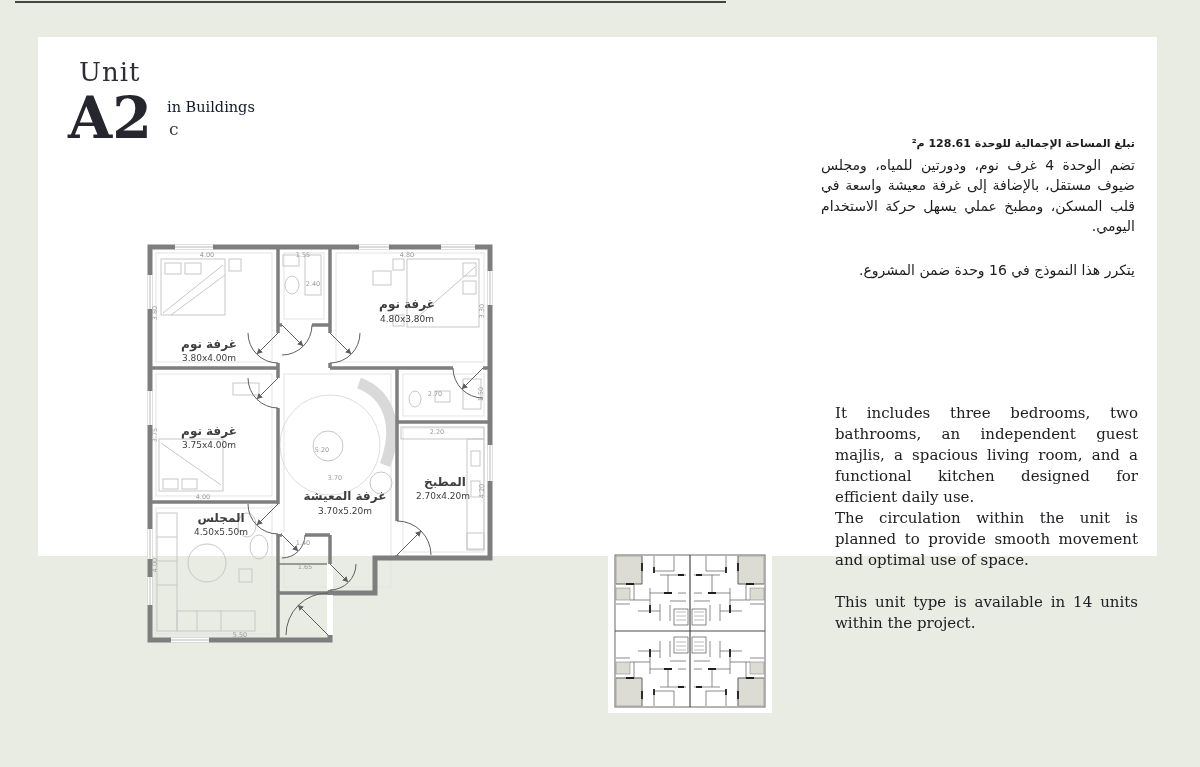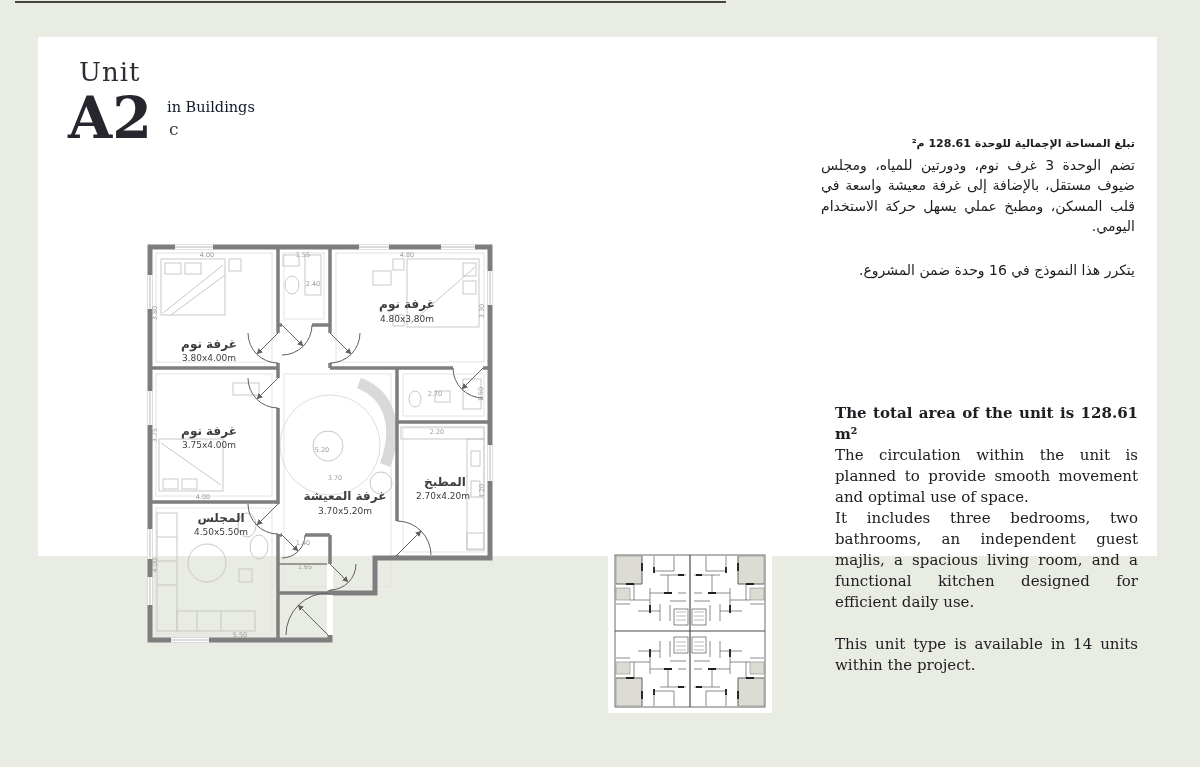--- a/index.html
+++ b/index.html
@@ -39,28 +39,27 @@
 
   <div class="paper">
 
     <div class="unit-label">Unit</div>
     <div class="unit-code">A2</div>
     <div class="in-buildings">in Buildings</div>
     <div class="building-letter">c</div>
 
     <div class="ar">
       <p class="head">تبلغ المساحة الإجمالية للوحدة 128.61 م²</p>
-      <p>تضم الوحدة 3 غرف نوم، ودورتين للمياه، ومجلس ضيوف مستقل، بالإضافة إلى غرفة معيشة واسعة في قلب المسكن، ومطبخ عملي يسهل حركة الاستخدام اليومي.</p>
+      <p>تضم الوحدة 4 غرف نوم، ودورتين للمياه، ومجلس ضيوف مستقل، بالإضافة إلى غرفة معيشة واسعة في قلب المسكن، ومطبخ عملي يسهل حركة الاستخدام اليومي.</p>
       <p class="gap">يتكرر هذا النموذج في 16 وحدة ضمن المشروع.</p>
     </div>
 
     <div class="en">
-      <p class="head">The total area of the unit is 128.61 m²</p>
+      <p>It includes three bedrooms, two bathrooms, an independent guest majlis, a spacious living room, and a functional kitchen designed for efficient daily use.</p>
       <p>The circulation within the unit is planned to provide smooth movement and optimal use of space.</p>
-      <p>It includes three bedrooms, two bathrooms, an independent guest majlis, a spacious living room, and a functional kitchen designed for efficient daily use.</p>
       <p class="gap">This unit type is available in 14 units within the project.</p>
     </div>
 
     <div class="floorplan">
       <svg viewBox="0 0 348 412" width="348" height="412">
         <defs>
           <marker id="ah" markerWidth="7" markerHeight="7" refX="5.5" refY="3" orient="auto">
             <path d="M0,0 L6,3 L0,6 Z" fill="#5f5f5f"></path>
           </marker>
         </defs>

